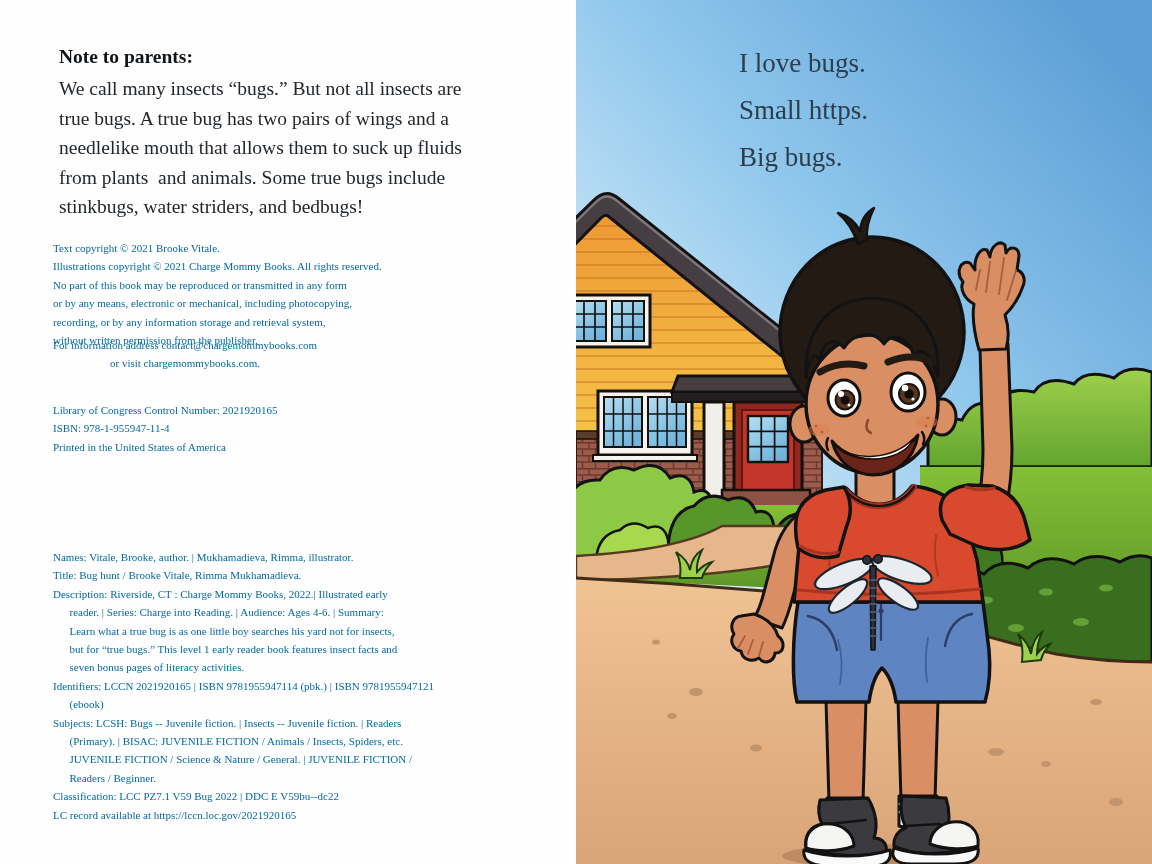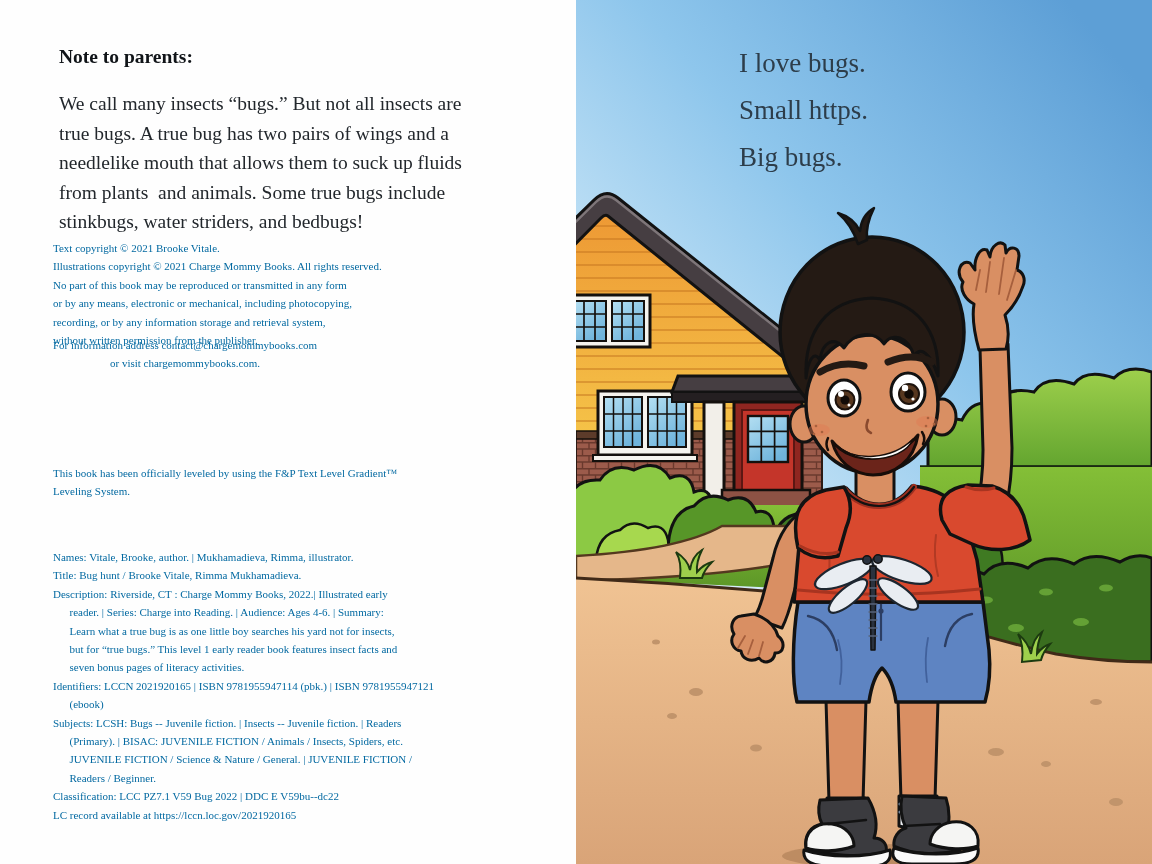--- a/index.html
+++ b/index.html
@@ -6,21 +6,21 @@
   .book {
     position:relative; width:1152px; height:864px; margin:0 auto;
     background:#ffffff; overflow:hidden;
     font-family:"Liberation Serif", serif;
     padding-left:46px;
   }
   
   .page-left { position:absolute; left:0; top:0; width:576px; height:864px; background:#fefefe; }
   .tblock { position:absolute; white-space:pre-wrap; color:#1f2226; }
   .note-title { left:59px; top:46px; font-size:19.5px; font-weight:bold; color:#101418; }
-  .note-body  { left:59px; top:74px; font-size:19.5px; line-height:29.6px; color:#22272c;margin-top:15px; }
+  .note-body  { left:59px; top:74px; font-size:19.5px; line-height:29.6px; color:#22272c; }
   .small { left:53px; font-size:11px; line-height:18.4px; color:#0369a1; }
   .b-copyright { top:239px; }
   .b-contact   { top:336px;text-align:center; }
   .b-lccn      { top:401px; }
   .b-leveling  { top:464px; }
   .b-ciphead   { top:520px; }
   .b-cip       { top:548px; }
   
   .page-right { position:absolute; left:576px; top:0; width:576px; height:864px; overflow:hidden; }
   .page-right svg { position:absolute; left:0; top:0; }
@@ -40,22 +40,23 @@
 from plants  and animals. Some true bugs include
 stinkbugs, water striders, and bedbugs!</div>
     <div class="tblock small b-copyright">Text copyright © 2021 Brooke Vitale.
 Illustrations copyright © 2021 Charge Mommy Books. All rights reserved.
 No part of this book may be reproduced or transmitted in any form
 or by any means, electronic or mechanical, including photocopying,
 recording, or by any information storage and retrieval system,
 without written permission from the publisher.</div>
     <div class="tblock small b-contact">For information address contact@chargemommybooks.com
 or visit chargemommybooks.com.</div>
-    <div class="tblock small b-leveling">This book has been officially leveled by using the F&amp;P Text Level Gradient™
-Leveling System.</div>
+    <div class="tblock small b-lccn">Library of Congress Control Number: 2021920165
+ISBN: 978-1-955947-11-4
+Printed in the United States of America</div>
     <div class="tblock small b-cip">Names: Vitale, Brooke, author. | Mukhamadieva, Rimma, illustrator.
 Title: Bug hunt / Brooke Vitale, Rimma Mukhamadieva.
 Description: Riverside, CT : Charge Mommy Books, 2022.| Illustrated early
       reader. | Series: Charge into Reading. | Audience: Ages 4-6. | Summary:
       Learn what a true bug is as one little boy searches his yard not for insects,
       but for “true bugs.” This level 1 early reader book features insect facts and
       seven bonus pages of literacy activities.
 Identifiers: LCCN 2021920165 | ISBN 9781955947114 (pbk.) | ISBN 9781955947121
       (ebook)
 Subjects: LCSH: Bugs -- Juvenile fiction. | Insects -- Juvenile fiction. | Readers

